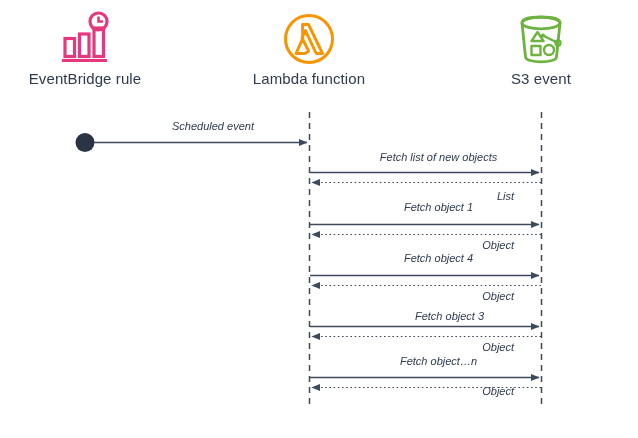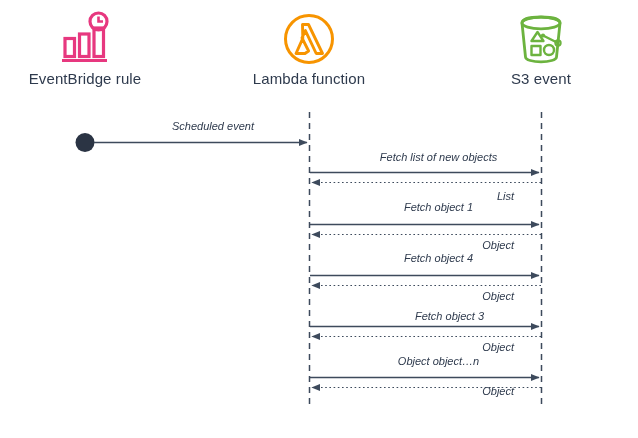--- a/index.html
+++ b/index.html
@@ -166,17 +166,17 @@
   <div class="msg-label left-side" style="left:334px; top:240px; width:180px;">Object</div>
 
   <div class="msg-label right-side" style="left:341px; top:253px; width:195px;">Fetch object 4</div>
 
   <div class="msg-label left-side" style="left:334px; top:291px; width:180px;">Object</div>
 
   <div class="msg-label right-side" style="left:352px; top:294px; width:195px;margin-top:17px;">Fetch object 3</div>
 
   <div class="msg-label left-side" style="left:334px; top:342px; width:180px;">Object</div>
 
-  <div class="msg-label right-side" style="left:341px; top:356px; width:195px;">Object object…n</div>
+  <div class="msg-label right-side" style="left:341px; top:356px; width:195px;">Fetch object…n</div>
 
   <div class="msg-label left-side" style="left:334px; top:386px; width:180px;">Object</div>
 
 </div>
 
 </body></html>

